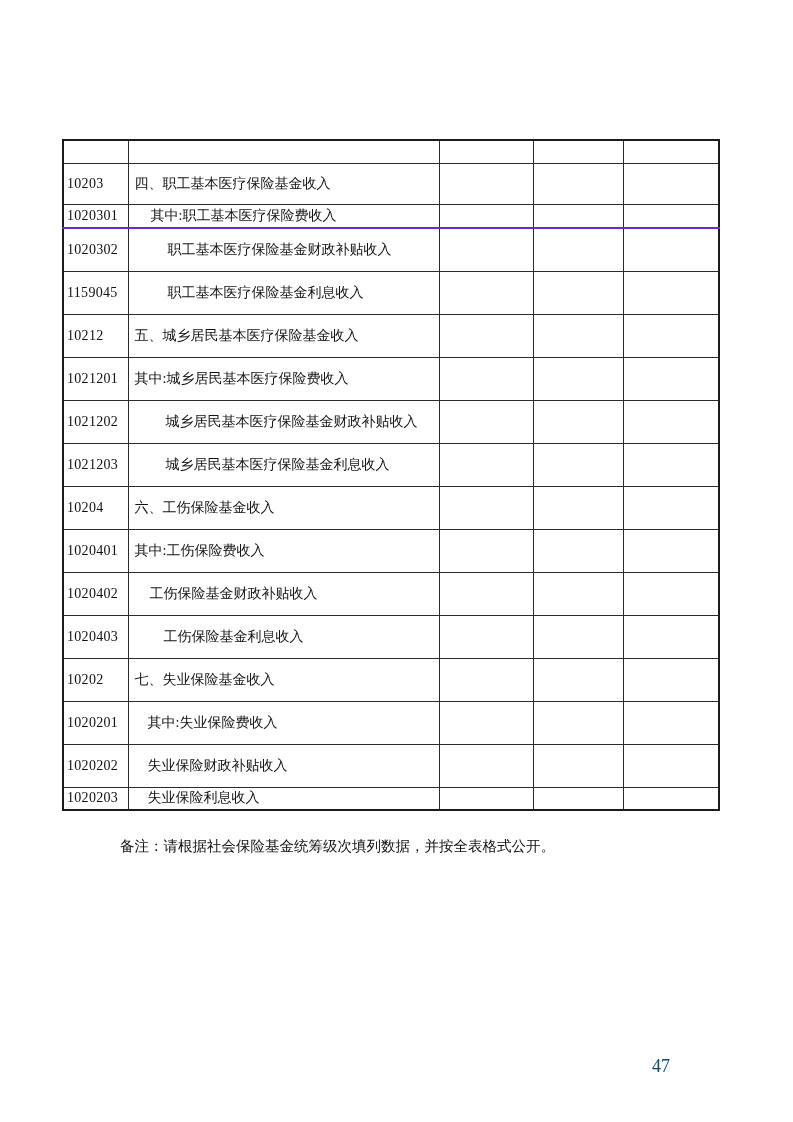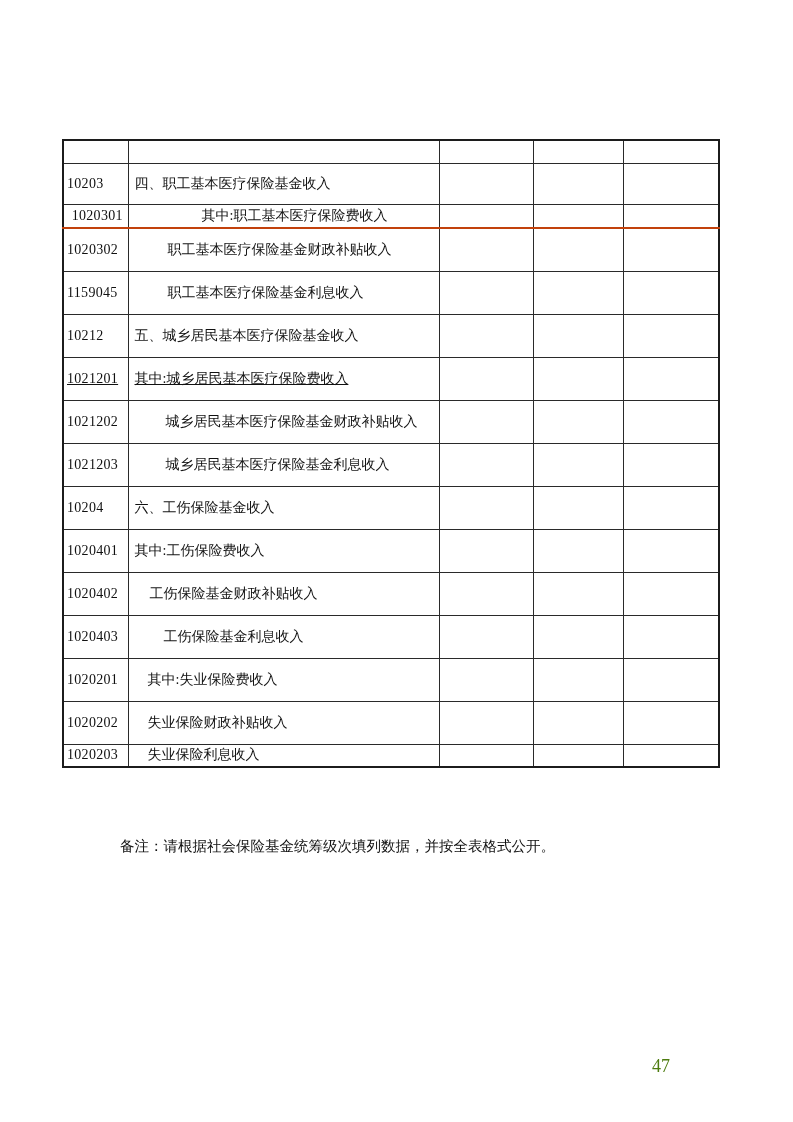--- a/index.html
+++ b/index.html
@@ -32,22 +32,21 @@
     font-size: 14px;
   }
   table.fund-table td {
     border: 1px solid #2a2a2a;
     vertical-align: middle;
     white-space: nowrap;
     overflow: hidden;
     background: #ffffff;
   }
   table.fund-table tr.section-end td {
-    border-bottom: 2px solid #c2410c;
-    text-align: center;
+    border-bottom: 2px solid #6d28d9;
   }
   td.code-cell {
     padding-left: 3px;
     letter-spacing: 0.3px;
   }
   td.item-cell {
     padding-left: 6px;
   }
   td.value-cell {
     background: #ffffff;
@@ -62,21 +61,21 @@
     color: #111111;
     white-space: nowrap;
   }
 
   
   .page-number {
     position: absolute;
     left: 652px;
     top: 1012px;
     font-size: 18px;
-    color: #4d7c0f;
+    color: #0c4a6e;
   }
 </style>
 </head>
 <body>
 
 <div class="page">
 
   <table class="fund-table">
     <colgroup>
       <col style="width:65px">
@@ -121,21 +120,21 @@
           <td class="value-cell"></td>
           <td class="value-cell"></td>
         </tr>
         <tr style="height: 43px;">
           <td class="code-cell">10212</td>
           <td class="item-cell" style="padding-left: 6px;">五、城乡居民基本医疗保险基金收入</td>
           <td class="value-cell"></td>
           <td class="value-cell"></td>
           <td class="value-cell"></td>
         </tr>
-        <tr style="height: 43px; text-decoration: underline;">
+        <tr style="height: 43px;">
           <td class="code-cell">1021201</td>
           <td class="item-cell" style="padding-left: 6px;">其中:城乡居民基本医疗保险费收入</td>
           <td class="value-cell"></td>
           <td class="value-cell"></td>
           <td class="value-cell"></td>
         </tr>
         <tr style="height: 43px;">
           <td class="code-cell">1021202</td>
           <td class="item-cell" style="padding-left: 37px;">城乡居民基本医疗保险基金财政补贴收入</td>
           <td class="value-cell"></td>
@@ -171,20 +170,27 @@
           <td class="value-cell"></td>
         </tr>
         <tr style="height: 43px;">
           <td class="code-cell">1020403</td>
           <td class="item-cell" style="padding-left: 35px;">工伤保险基金利息收入</td>
           <td class="value-cell"></td>
           <td class="value-cell"></td>
           <td class="value-cell"></td>
         </tr>
         <tr style="height: 43px;">
+          <td class="code-cell">10202</td>
+          <td class="item-cell" style="padding-left: 6px;">七、失业保险基金收入</td>
+          <td class="value-cell"></td>
+          <td class="value-cell"></td>
+          <td class="value-cell"></td>
+        </tr>
+        <tr style="height: 43px;">
           <td class="code-cell">1020201</td>
           <td class="item-cell" style="padding-left: 19px;">其中:失业保险费收入</td>
           <td class="value-cell"></td>
           <td class="value-cell"></td>
           <td class="value-cell"></td>
         </tr>
         <tr style="height: 43px;">
           <td class="code-cell">1020202</td>
           <td class="item-cell" style="padding-left: 19px;">失业保险财政补贴收入</td>
           <td class="value-cell"></td>

